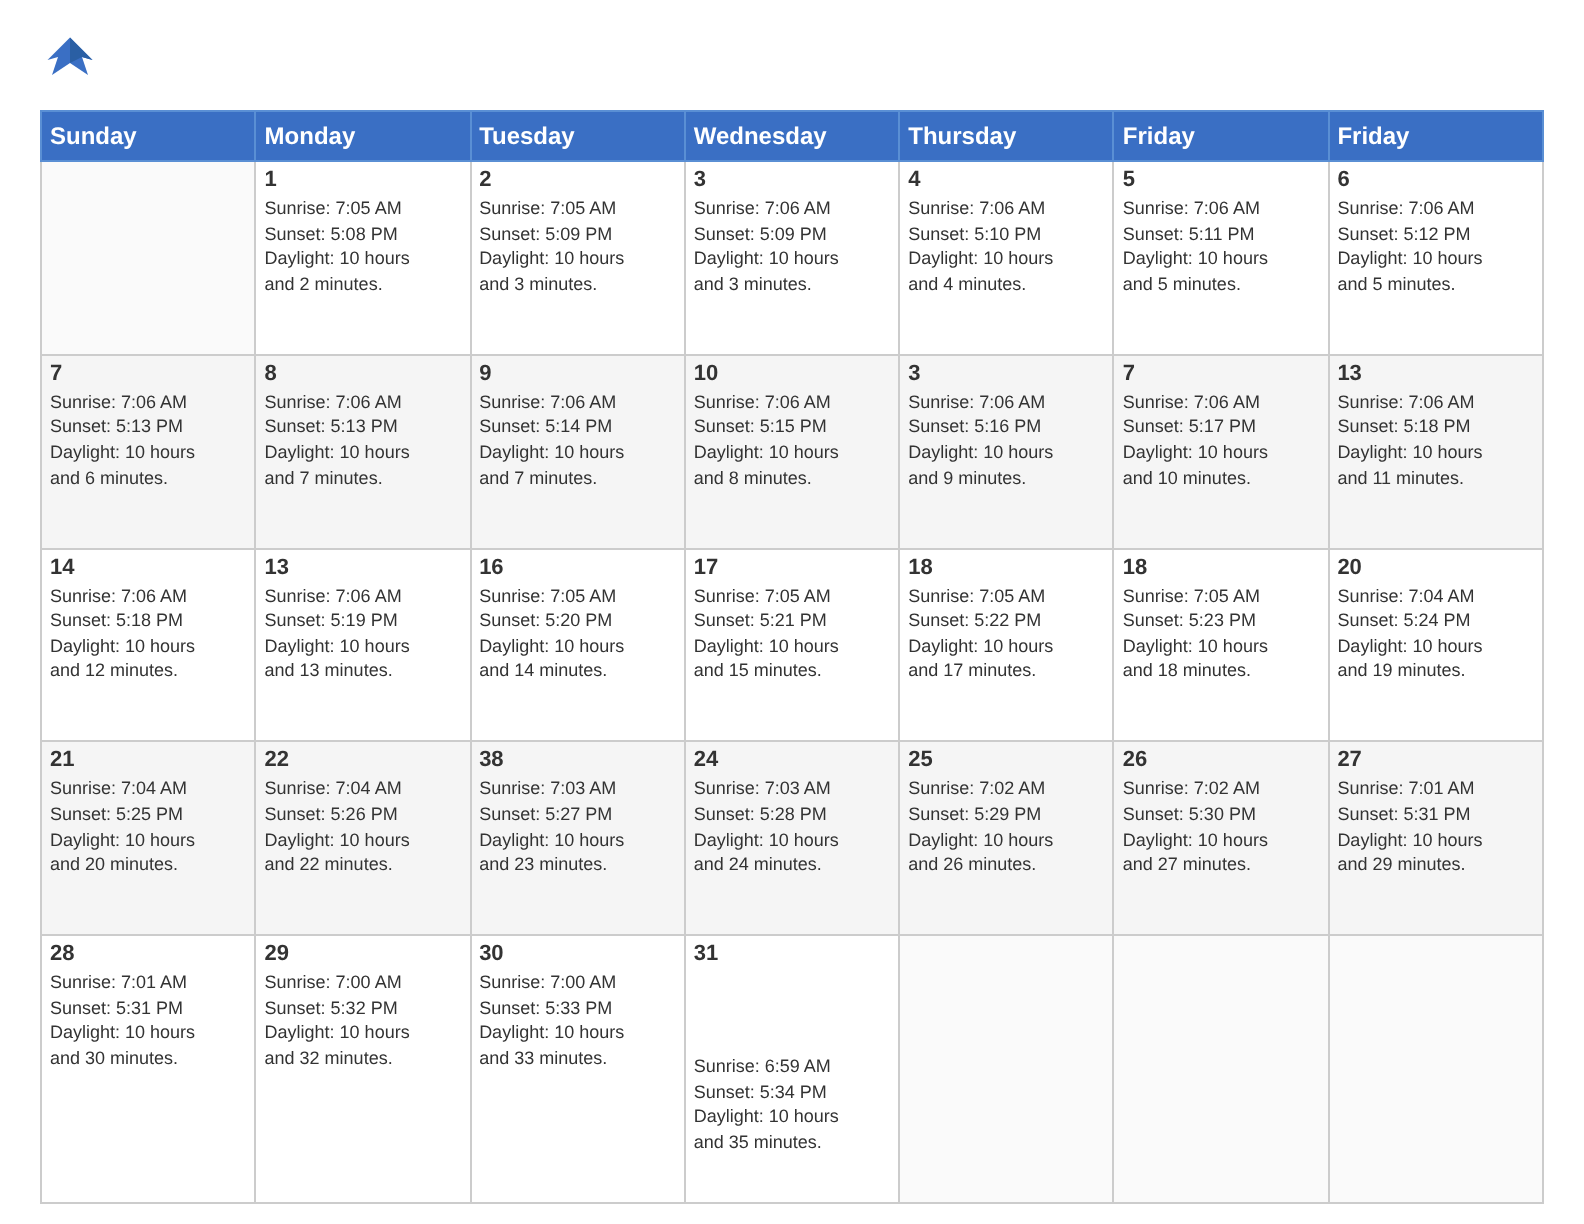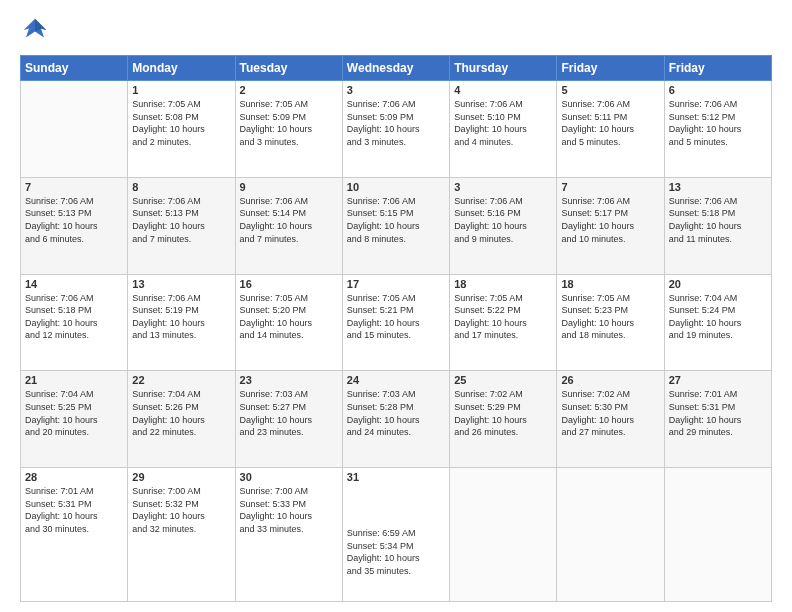--- a/index.html
+++ b/index.html
@@ -286,21 +286,21 @@
 and 20 minutes.</div>
           </td>
           <td>
             <div class="day-number">22</div>
             <div class="day-info" style="white-space: pre-line;">Sunrise: 7:04 AM
 Sunset: 5:26 PM
 Daylight: 10 hours
 and 22 minutes.</div>
           </td>
           <td>
-            <div class="day-number">23</div>
+            <div class="day-number">38</div>
             <div class="day-info" style="white-space: pre-line;">Sunrise: 7:03 AM
 Sunset: 5:27 PM
 Daylight: 10 hours
 and 23 minutes.</div>
           </td>
           <td>
             <div class="day-number">24</div>
             <div class="day-info" style="white-space: pre-line;">Sunrise: 7:03 AM
 Sunset: 5:28 PM
 Daylight: 10 hours

